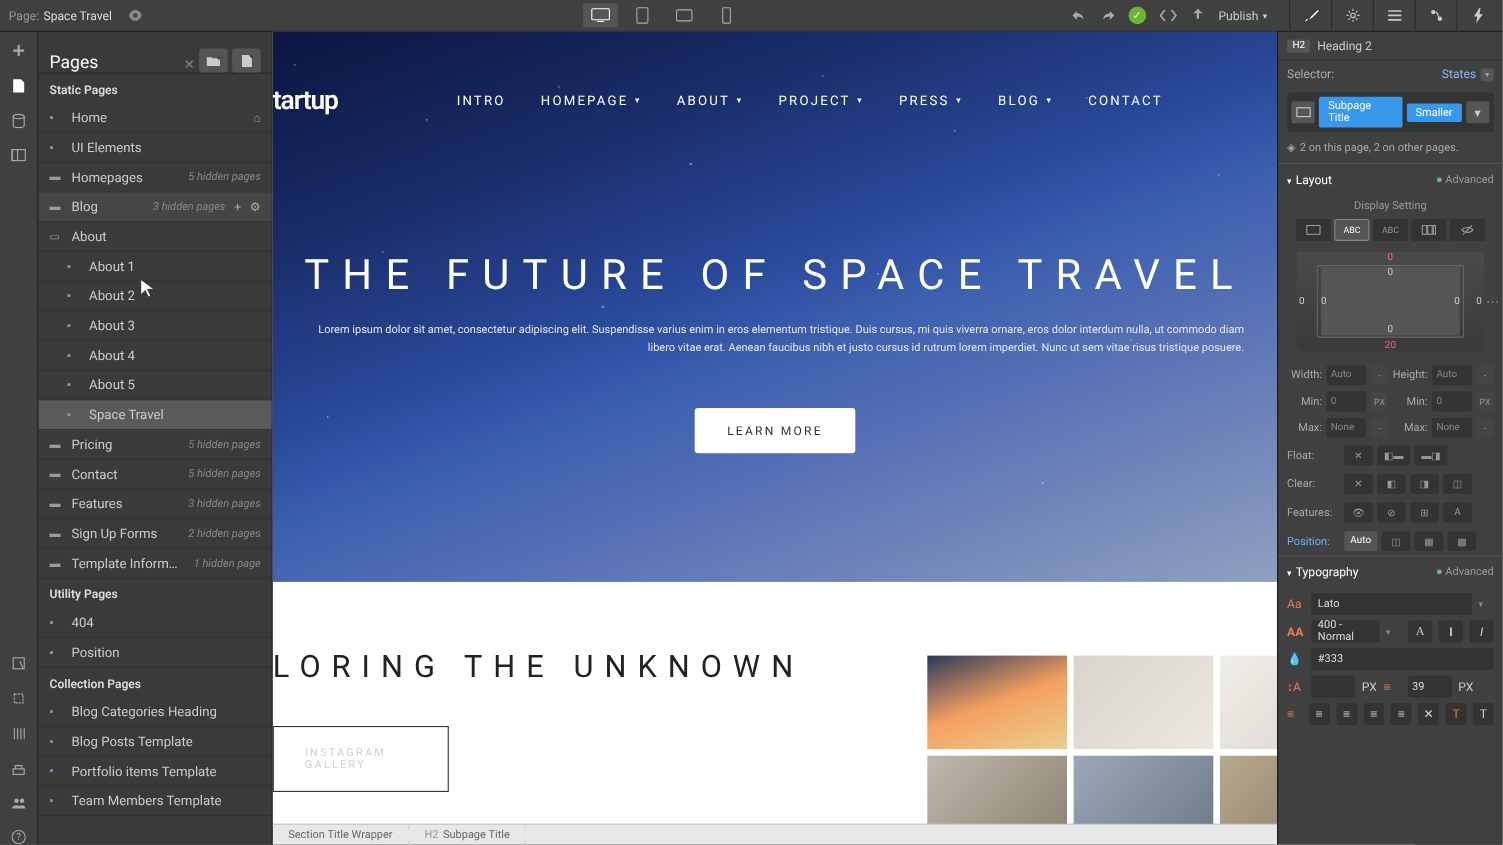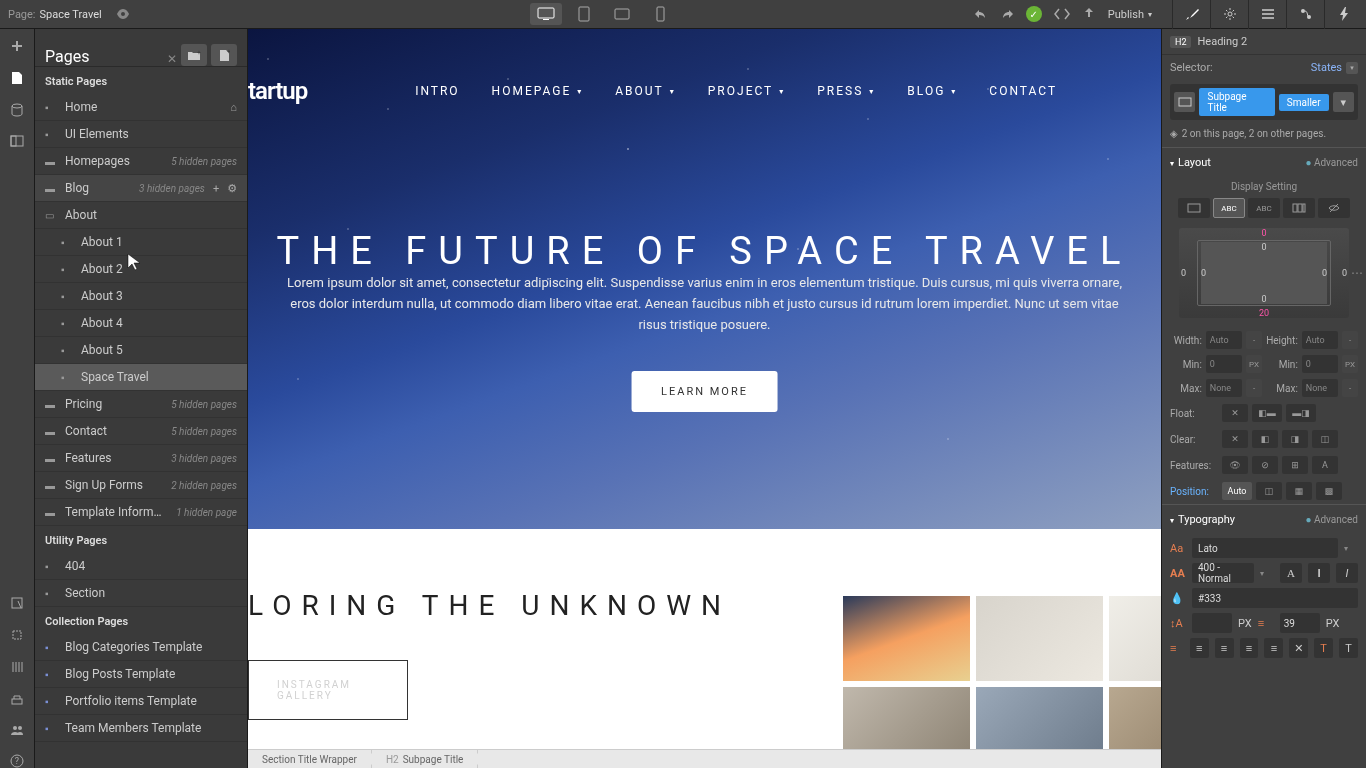--- a/index.html
+++ b/index.html
@@ -47,21 +47,21 @@
 
 .canvas{position:absolute;left:248px;top:29px;width:913px;height:720px;background:#fff;overflow:hidden}
 .hero{height:500px;background:linear-gradient(160deg,#0b1540 0%,#1a2e6b 25%,#2a4a9c 45%,#3d5fb0 55%,#5872b5 70%,#8fa0c0 100%);position:relative;color:#fff;overflow:hidden}
 .hero::before{content:"";position:absolute;inset:0;background-image:radial-gradient(1px 1px at 20px 30px,#fff,transparent),radial-gradient(1px 1px at 140px 80px,#fff,transparent),radial-gradient(1px 1px at 260px 50px,#fff,transparent),radial-gradient(1.5px 1.5px at 380px 120px,#fff,transparent),radial-gradient(1px 1px at 500px 40px,#fff,transparent),radial-gradient(1px 1px at 620px 90px,#fff,transparent),radial-gradient(1px 1px at 740px 60px,#fff,transparent),radial-gradient(1px 1px at 860px 130px,#fff,transparent),radial-gradient(1px 1px at 100px 200px,#fff,transparent),radial-gradient(1.5px 1.5px at 300px 250px,#fff,transparent),radial-gradient(1px 1px at 550px 220px,#fff,transparent),radial-gradient(1px 1px at 780px 280px,#fff,transparent),radial-gradient(1px 1px at 50px 350px,#fff,transparent),radial-gradient(1px 1px at 450px 380px,#fff,transparent),radial-gradient(1px 1px at 700px 410px,#fff,transparent);opacity:.7}
 .nav{position:absolute;top:48px;left:0;right:0;display:flex;align-items:center;gap:28px;padding-left:0}
 .logo{font-size:24px;font-weight:600;letter-spacing:-1px;margin-left:0}
 .nav-items{display:flex;gap:32px;margin-left:80px}
 .nav-item{font-size:12px;letter-spacing:2px;display:flex;align-items:center;gap:6px}
 .chev{font-size:8px}
 .hero-title{position:absolute;top:200px;left:0;right:0;text-align:center;font-size:38px;letter-spacing:12px;font-weight:400}
-.hero-text{position:absolute;top:244px;left:30px;right:30px;text-align:center;font-size:13px;line-height:1.6;color:#e8e8e8}
+.hero-text{position:absolute;top:264px;left:30px;right:30px;text-align:right;font-size:10px;line-height:1.6;color:#e8e8e8}
 .learn-btn{position:absolute;top:342px;left:50%;transform:translateX(-50%);background:#fff;color:#333;padding:14px 30px;font-size:11px;letter-spacing:2px;border-radius:3px}
 
 .below{padding:60px 0 0 0;position:relative}
 .below-title{font-size:28px;letter-spacing:10px;color:#222;margin-left:0}
 .insta-btn{margin-top:38px;border:1px solid #333;padding:18px 28px;font-size:10px;letter-spacing:2px;width:160px;text-align:left;margin-left:0}
 .thumbs{position:absolute;right:-75px;top:67px;display:grid;grid-template-columns:repeat(3,127px);gap:6px}
 .thumb{width:127px;height:85px;background:#888}
 .thumb:nth-child(1){background:linear-gradient(160deg,#2a3a5a 0%,#f5a060 50%,#e8d090 100%)}
 .thumb:nth-child(2){background:linear-gradient(135deg,#d8d4cc,#ece8e0)}
 .thumb:nth-child(3){background:linear-gradient(135deg,#f0eee8,#d8d4cc)}
@@ -378,26 +378,26 @@
       <span class="plabel">Template Inform…</span>
       <span class="hidden-note">1 hidden page</span>
     </div>
   <div class="section-label">Utility Pages</div>
   <div class="page-item">
       <span class="picon">▪</span>
       <span class="plabel">404</span>
     </div>
   <div class="page-item">
       <span class="picon">▪</span>
-      <span class="plabel">Section</span>
+      <span class="plabel">Position</span>
     </div>
   <div class="section-label">Collection Pages</div>
   <div class="page-item cms">
       <span class="picon">▪</span>
-      <span class="plabel">Blog Categories Template</span>
+      <span class="plabel">Blog Categories Heading</span>
     </div>
   <div class="page-item cms">
       <span class="picon">▪</span>
       <span class="plabel">Blog Posts Template</span>
     </div>
   <div class="page-item cms">
       <span class="picon">▪</span>
       <span class="plabel">Portfolio items Template</span>
     </div>
   <div class="page-item cms">

